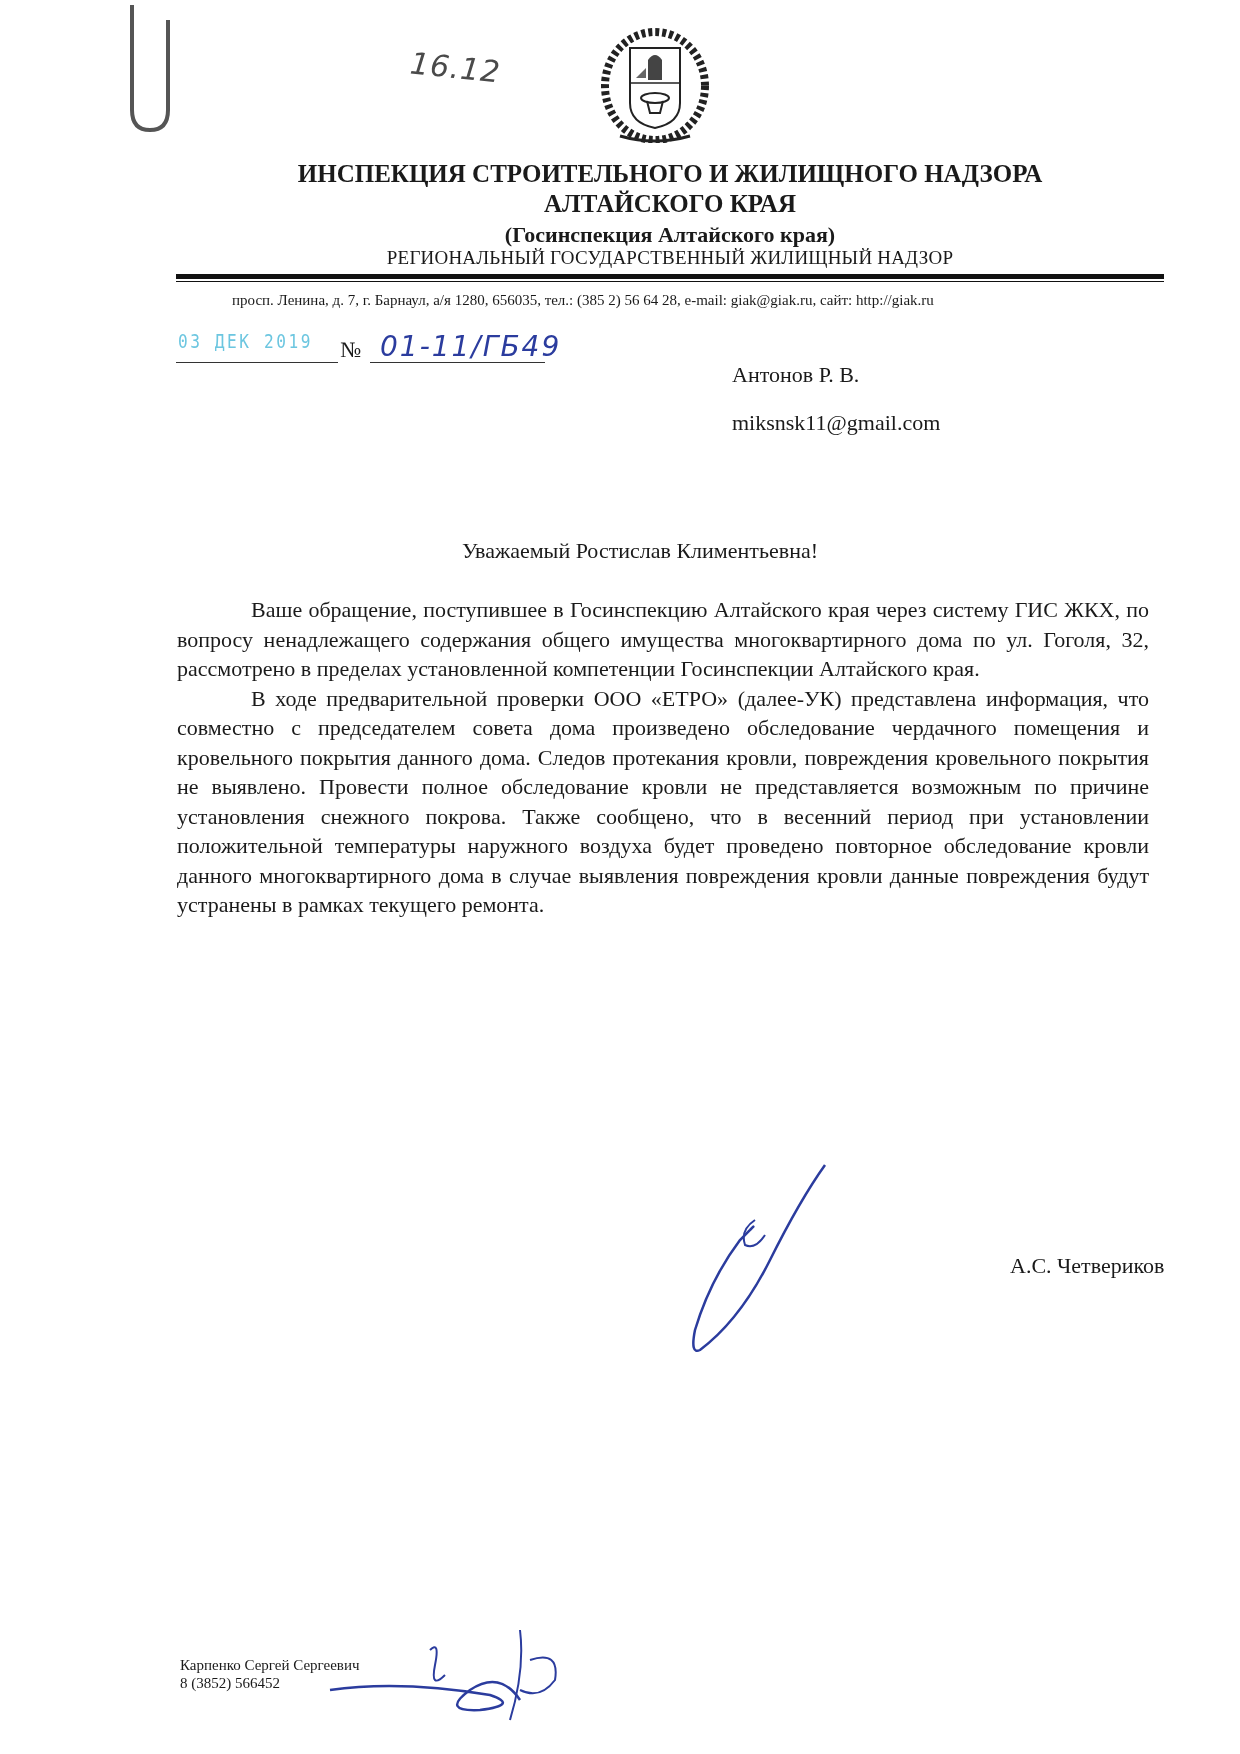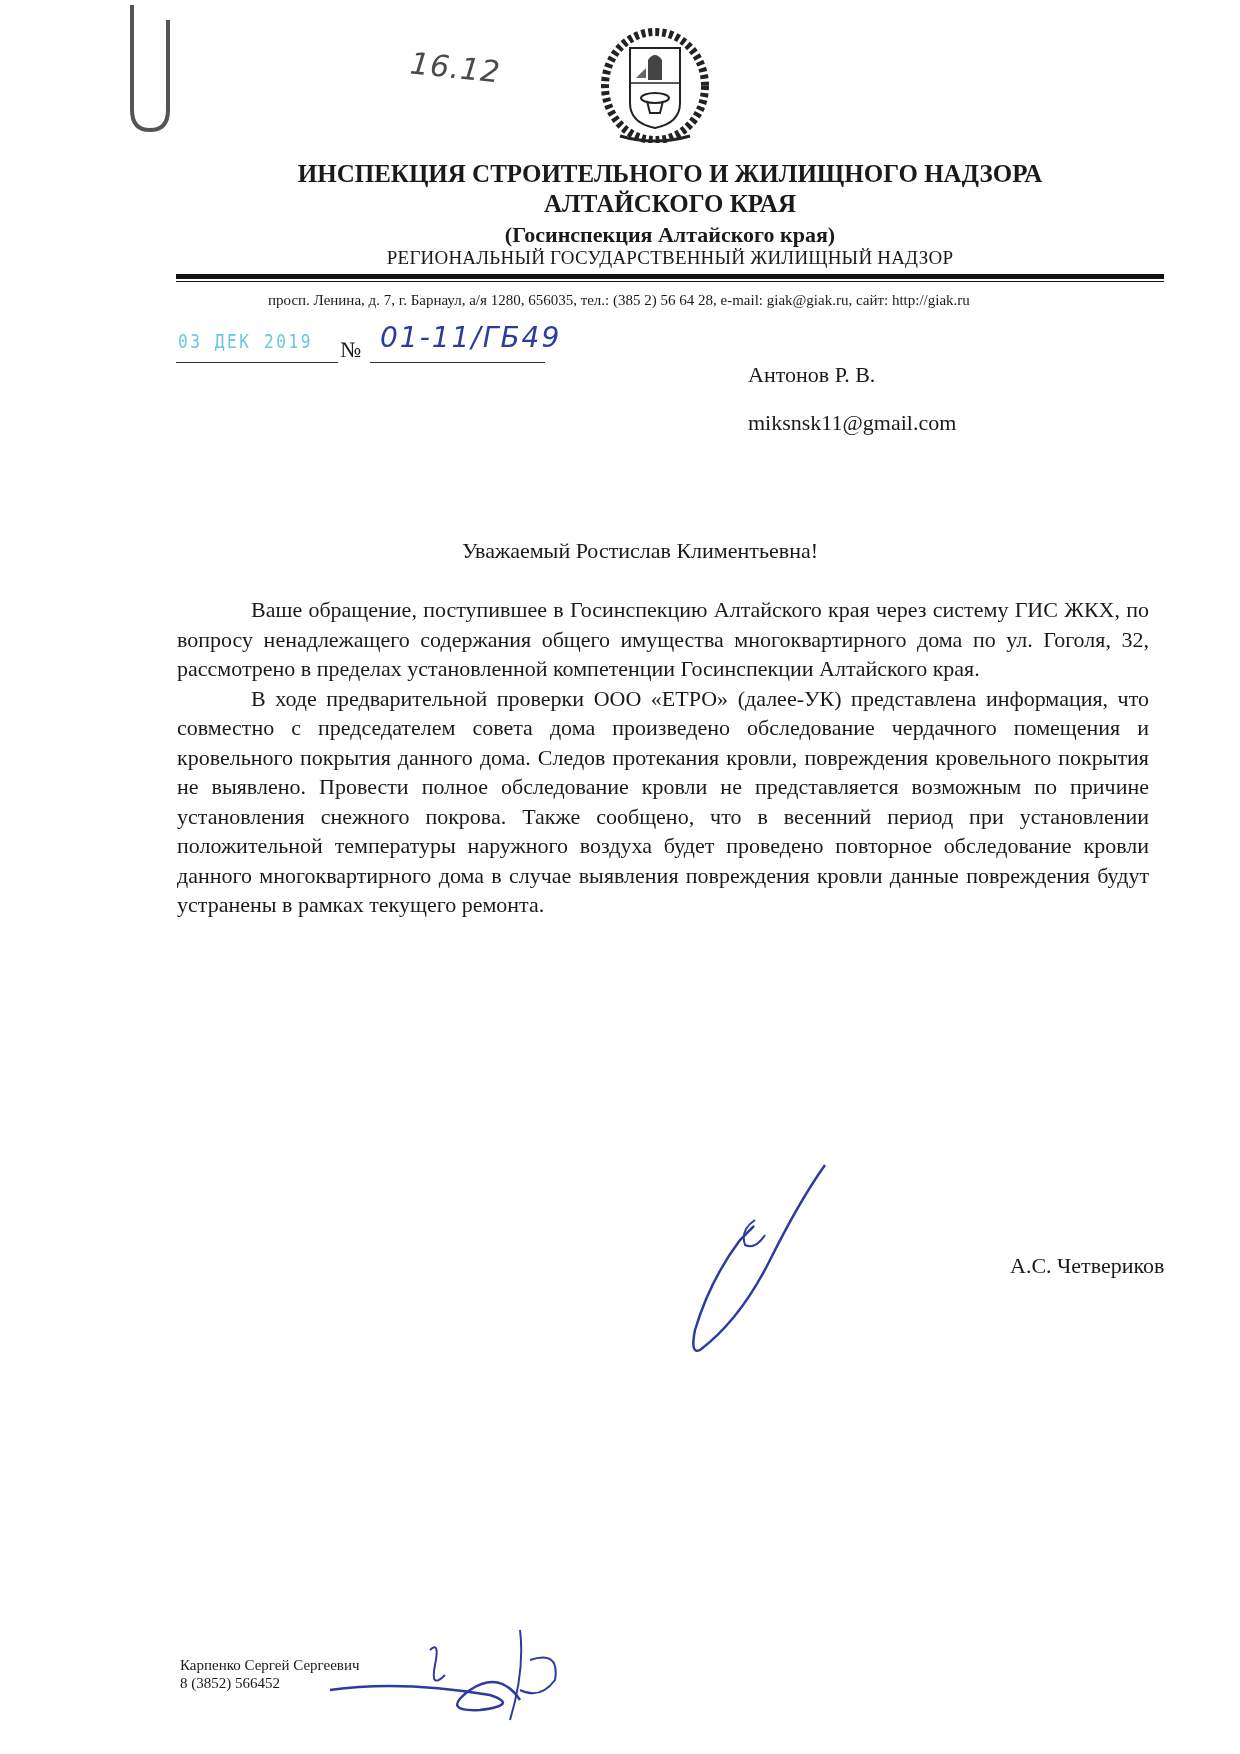--- a/index.html
+++ b/index.html
@@ -21,31 +21,31 @@
 
   .hdr { left: 0; width: 1240px; text-align: center; }
   .hdr1 { top: 160px; font-size: 25px; font-weight: bold; left: 50px; }
   .hdr2 { top: 190px; font-size: 25px; font-weight: bold; left: 50px; }
   .hdr3 { top: 222px; font-size: 22px; font-weight: bold; left: 50px; }
   .hdr4 { top: 247px; font-size: 19px; left: 50px; letter-spacing: 0.2px; }
 
   .rule-thick { left: 176px; top: 274px; width: 988px; height: 5px; background: #111; }
   .rule-thin { left: 176px; top: 281px; width: 988px; height: 1px; background: #111; }
 
-  .address { left: 232px; top: 292px; font-size: 15px; margin-left: 36px; }
+  .address { left: 232px; top: 292px; font-size: 15px; }
 
   .reg-date { left: 178px; top: 330px; font-family: "DejaVu Sans Mono", monospace; font-size: 19px;
     color: #6cc6e0; letter-spacing: 3px; transform: scaleX(0.85); transform-origin: left; }
   .reg-line1 { left: 176px; top: 362px; width: 162px; height: 1px; background: #333; }
   .reg-no { left: 340px; top: 337px; font-size: 22px; }
   .reg-line2 { left: 370px; top: 362px; width: 175px; height: 1px; background: #333; }
-  .reg-num { left: 380px; top: 321px; font-family: "DejaVu Sans", sans-serif; font-style: italic;
+  .reg-num { left: 380px; top: 330px; font-family: "DejaVu Sans", sans-serif; font-style: italic;
     font-size: 28px; color: #2b3c9e; letter-spacing: 2px; }
 
-  .recipient { left: 748px; font-size: 22px; }
+  .recipient { left: 732px; font-size: 22px; }
   .rec-name { top: 362px; }
   .rec-email { top: 410px; }
 
   .salutation { left: 0; width: 1240px; text-align: center; top: 538px; font-size: 22px; padding-left: 20px; }
 
   .body-text { left: 177px; top: 595px; width: 972px; font-size: 22px; line-height: 29.5px; text-align: justify; }
   .body-text p { margin: 0; text-indent: 74px; }
 
   .sig-title { left: 177px; top: 1193px; font-size: 22px; line-height: 29.5px; }
   .sig-name { left: 965px; top: 1253px; font-size: 22px; margin-left: 45px; }

